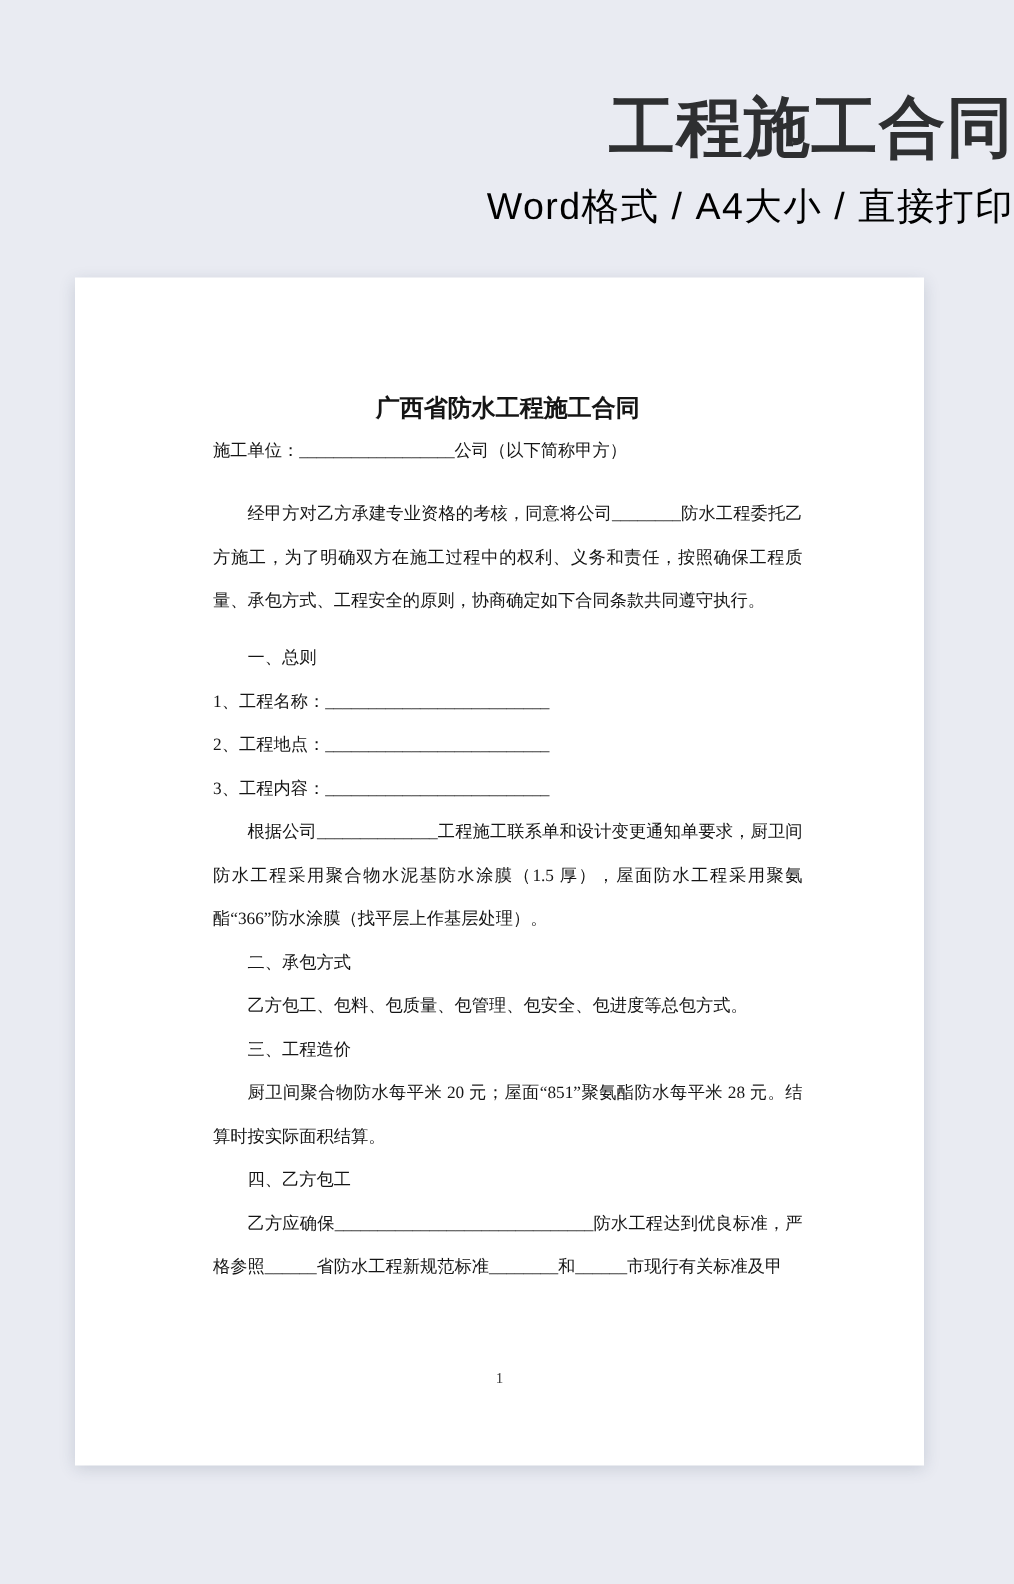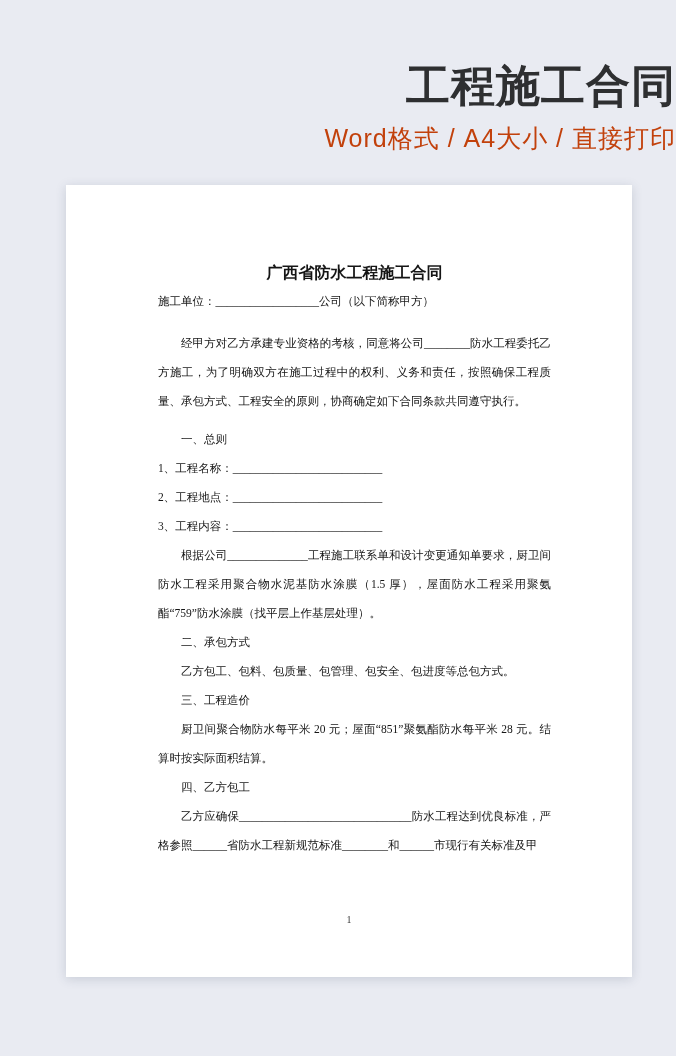--- a/index.html
+++ b/index.html
@@ -27,27 +27,27 @@
     font-size: 44px;
     font-weight: 700;
     line-height: 52px;
     color: #2e2f31;
     letter-spacing: 1px;
   }
   .hero-subtitle {
     margin-top: 11px;
     font-size: 25px;
     line-height: 30px;
-    color: #c2410c;
+    color: #000000;
     letter-spacing: 1px;
   }
   
   .paper {
     position: absolute;
-    left: 66px;
+    left: 50px;
     top: 185px;
     width: 566px;
     height: 792px;
     background: #ffffff;
     box-shadow: 0 2px 10px rgba(50, 65, 95, 0.18);
   }
   .doc {
     position: absolute;
     left: 92px;
     top: 73px;
@@ -100,21 +100,21 @@
       <p class="doc-title">广西省防水工程施工合同</p>
 
       <p class="line">施工单位：__________________公司（以下简称甲方）</p>
 
       <p class="para intro-gap">经甲方对乙方承建专业资格的考核，同意将公司________防水工程委托乙方施工，为了明确双方在施工过程中的权利、义务和责任，按照确保工程质量、承包方式、工程安全的原则，协商确定如下合同条款共同遵守执行。</p>
 
       <p class="heading head-gap">一、总则</p>
       <p class="line">1、工程名称：__________________________</p>
       <p class="line">2、工程地点：__________________________</p>
       <p class="line">3、工程内容：__________________________</p>
-      <p class="para">根据公司______________工程施工联系单和设计变更通知单要求，厨卫间防水工程采用聚合物水泥基防水涂膜（1.5 厚），屋面防水工程采用聚氨酯“759”防水涂膜（找平层上作基层处理）。</p>
+      <p class="para">根据公司______________工程施工联系单和设计变更通知单要求，厨卫间防水工程采用聚合物水泥基防水涂膜（1.5 厚），屋面防水工程采用聚氨酯“366”防水涂膜（找平层上作基层处理）。</p>
 
       <p class="heading">二、承包方式</p>
       <p class="para">乙方包工、包料、包质量、包管理、包安全、包进度等总包方式。</p>
 
       <p class="heading">三、工程造价</p>
       <p class="para">厨卫间聚合物防水每平米 20 元；屋面“851”聚氨酯防水每平米 28 元。结算时按实际面积结算。</p>
 
       <p class="heading">四、乙方包工</p>
       <p class="para">乙方应确保______________________________防水工程达到优良标准，严格参照______省防水工程新规范标准________和______市现行有关标准及甲</p>
 

